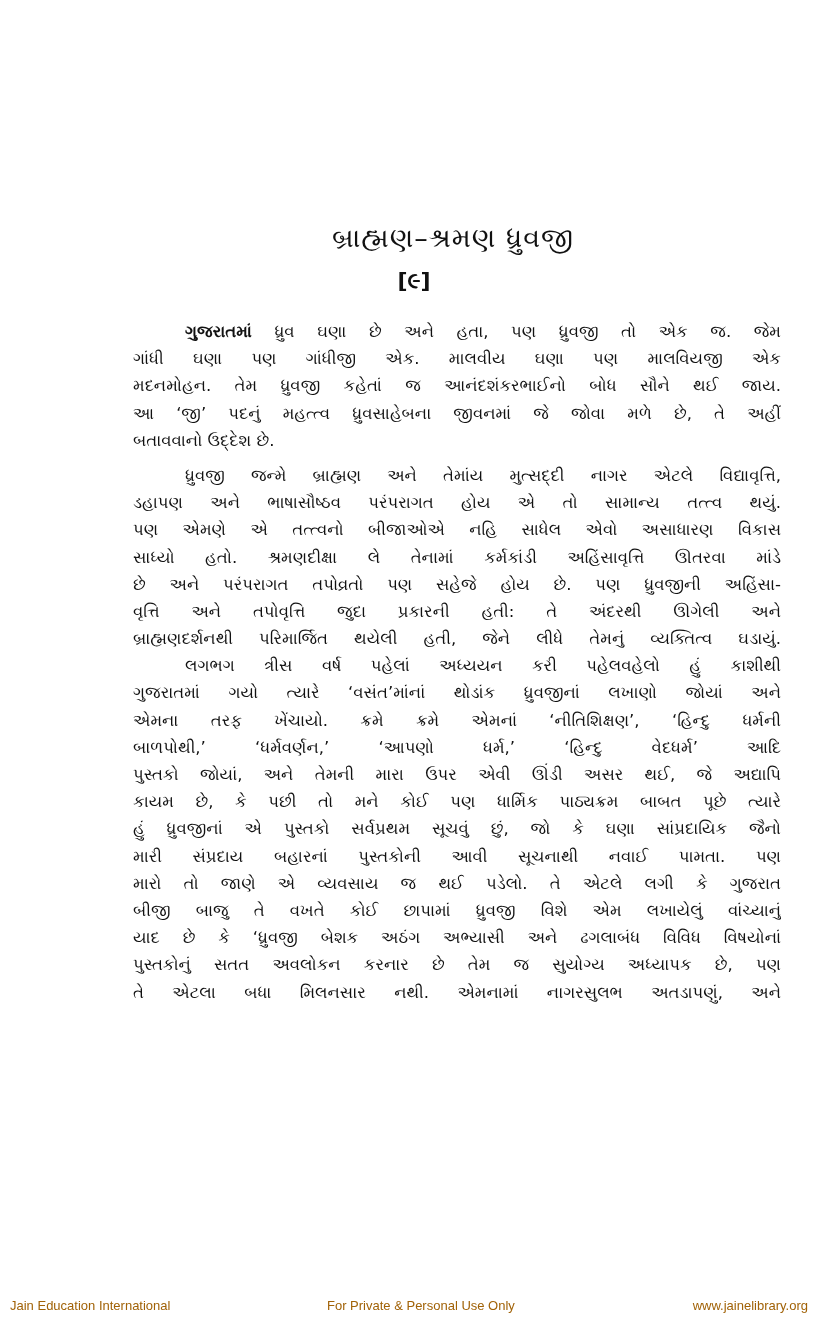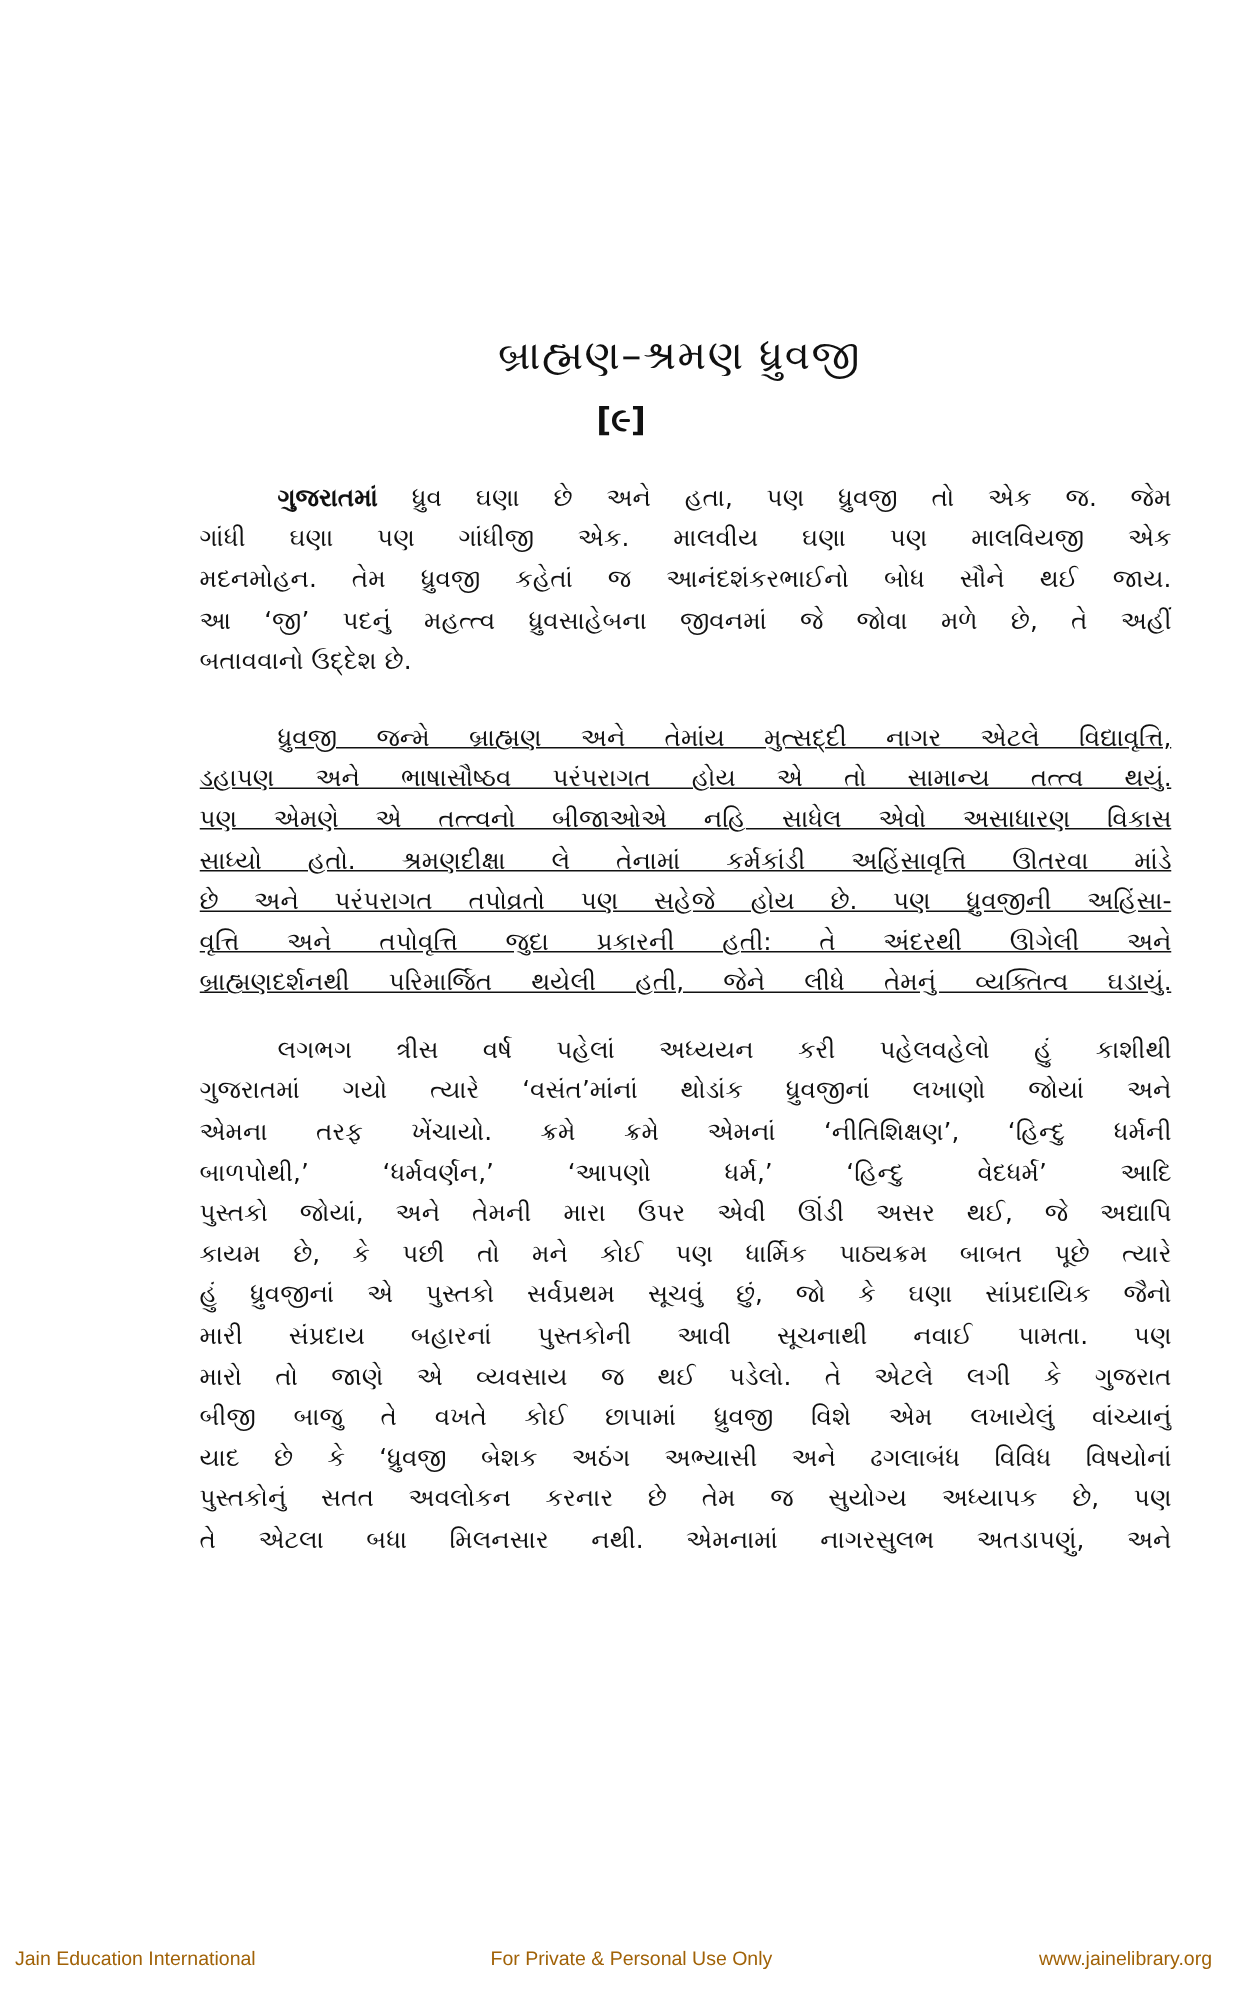--- a/index.html
+++ b/index.html
@@ -66,22 +66,22 @@
     text-align-last: left;
   }
   .line.indent {
     padding-left: 52px;
   }
   .lead {
     font-weight: bold;
     margin-top: 28px;
   }
   .p1 { margin-bottom: 0; }
-  .p2 { margin-top: 24px; text-decoration: underline; }
-  .p3 { margin-top: 18px; }
+  .p2 { margin-top: 8px; }
+  .p3 { }
   .footer {
     position: absolute;
     top: 1298px;
     left: 0;
     width: 824px;
     height: 20px;
     font-family: "Liberation Sans", sans-serif;
     font-size: 13px;
     color: #a16207;
   }

